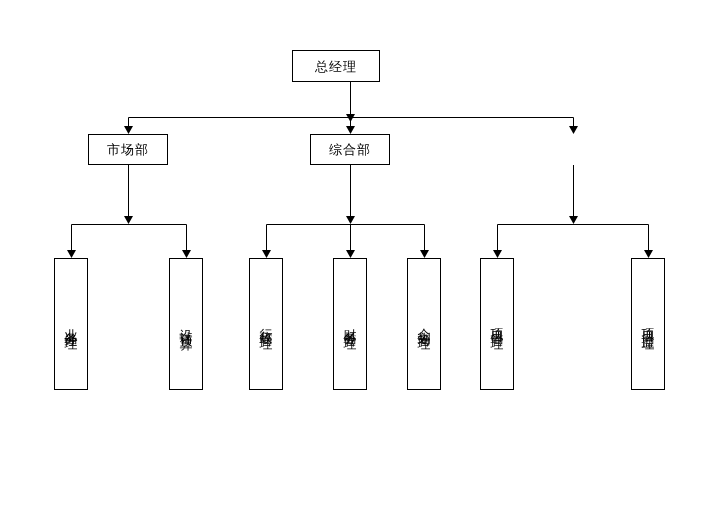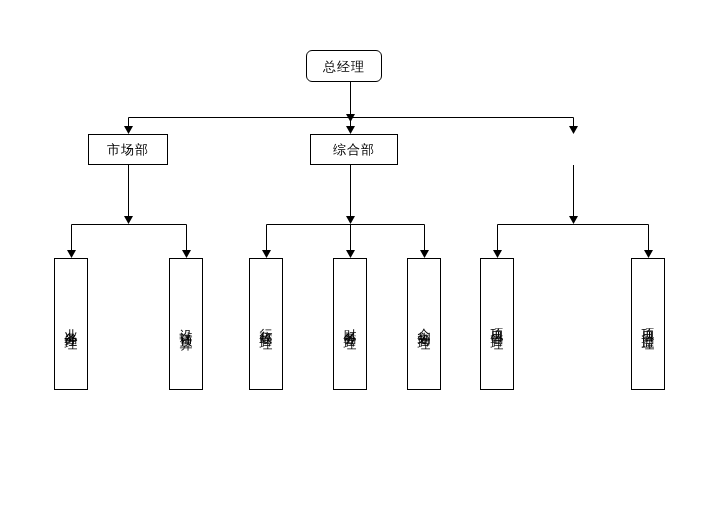--- a/index.html
+++ b/index.html
@@ -38,23 +38,23 @@
     letter-spacing: 1px;
     white-space: nowrap;
   }
   .node .vlabel {
     writing-mode: vertical-rl;
     text-orientation: upright;
     letter-spacing: 3px;
     white-space: nowrap;
   }
   
-  .n-root   { left: 306px; top: 50px;  width: 76px; height: 32px; border-radius: 6px; }
+  .n-root   { left: 292px; top: 50px;  width: 88px; height: 32px; }
   .n-dept1  { left: 88px;  top: 134px; width: 80px;  height: 31px; }
-  .n-dept2  { left: 310px; top: 134px; width: 88px;  height: 31px; }
+  .n-dept2  { left: 310px; top: 134px; width: 80px;  height: 31px; }
   .n-dept3  { left: 533px; top: 134px; width: 80px;  height: 31px; }
   .n-leaf   { top: 258px; width: 34px; height: 132px; }
   .n-leaf1  { left: 54px;  }
   .n-leaf2  { left: 169px; }
   .n-leaf3  { left: 249px; }
   .n-leaf4  { left: 333px; }
   .n-leaf5  { left: 407px; }
   .n-leaf6  { left: 480px; }
   .n-leaf7  { left: 631px; }
 </style>

